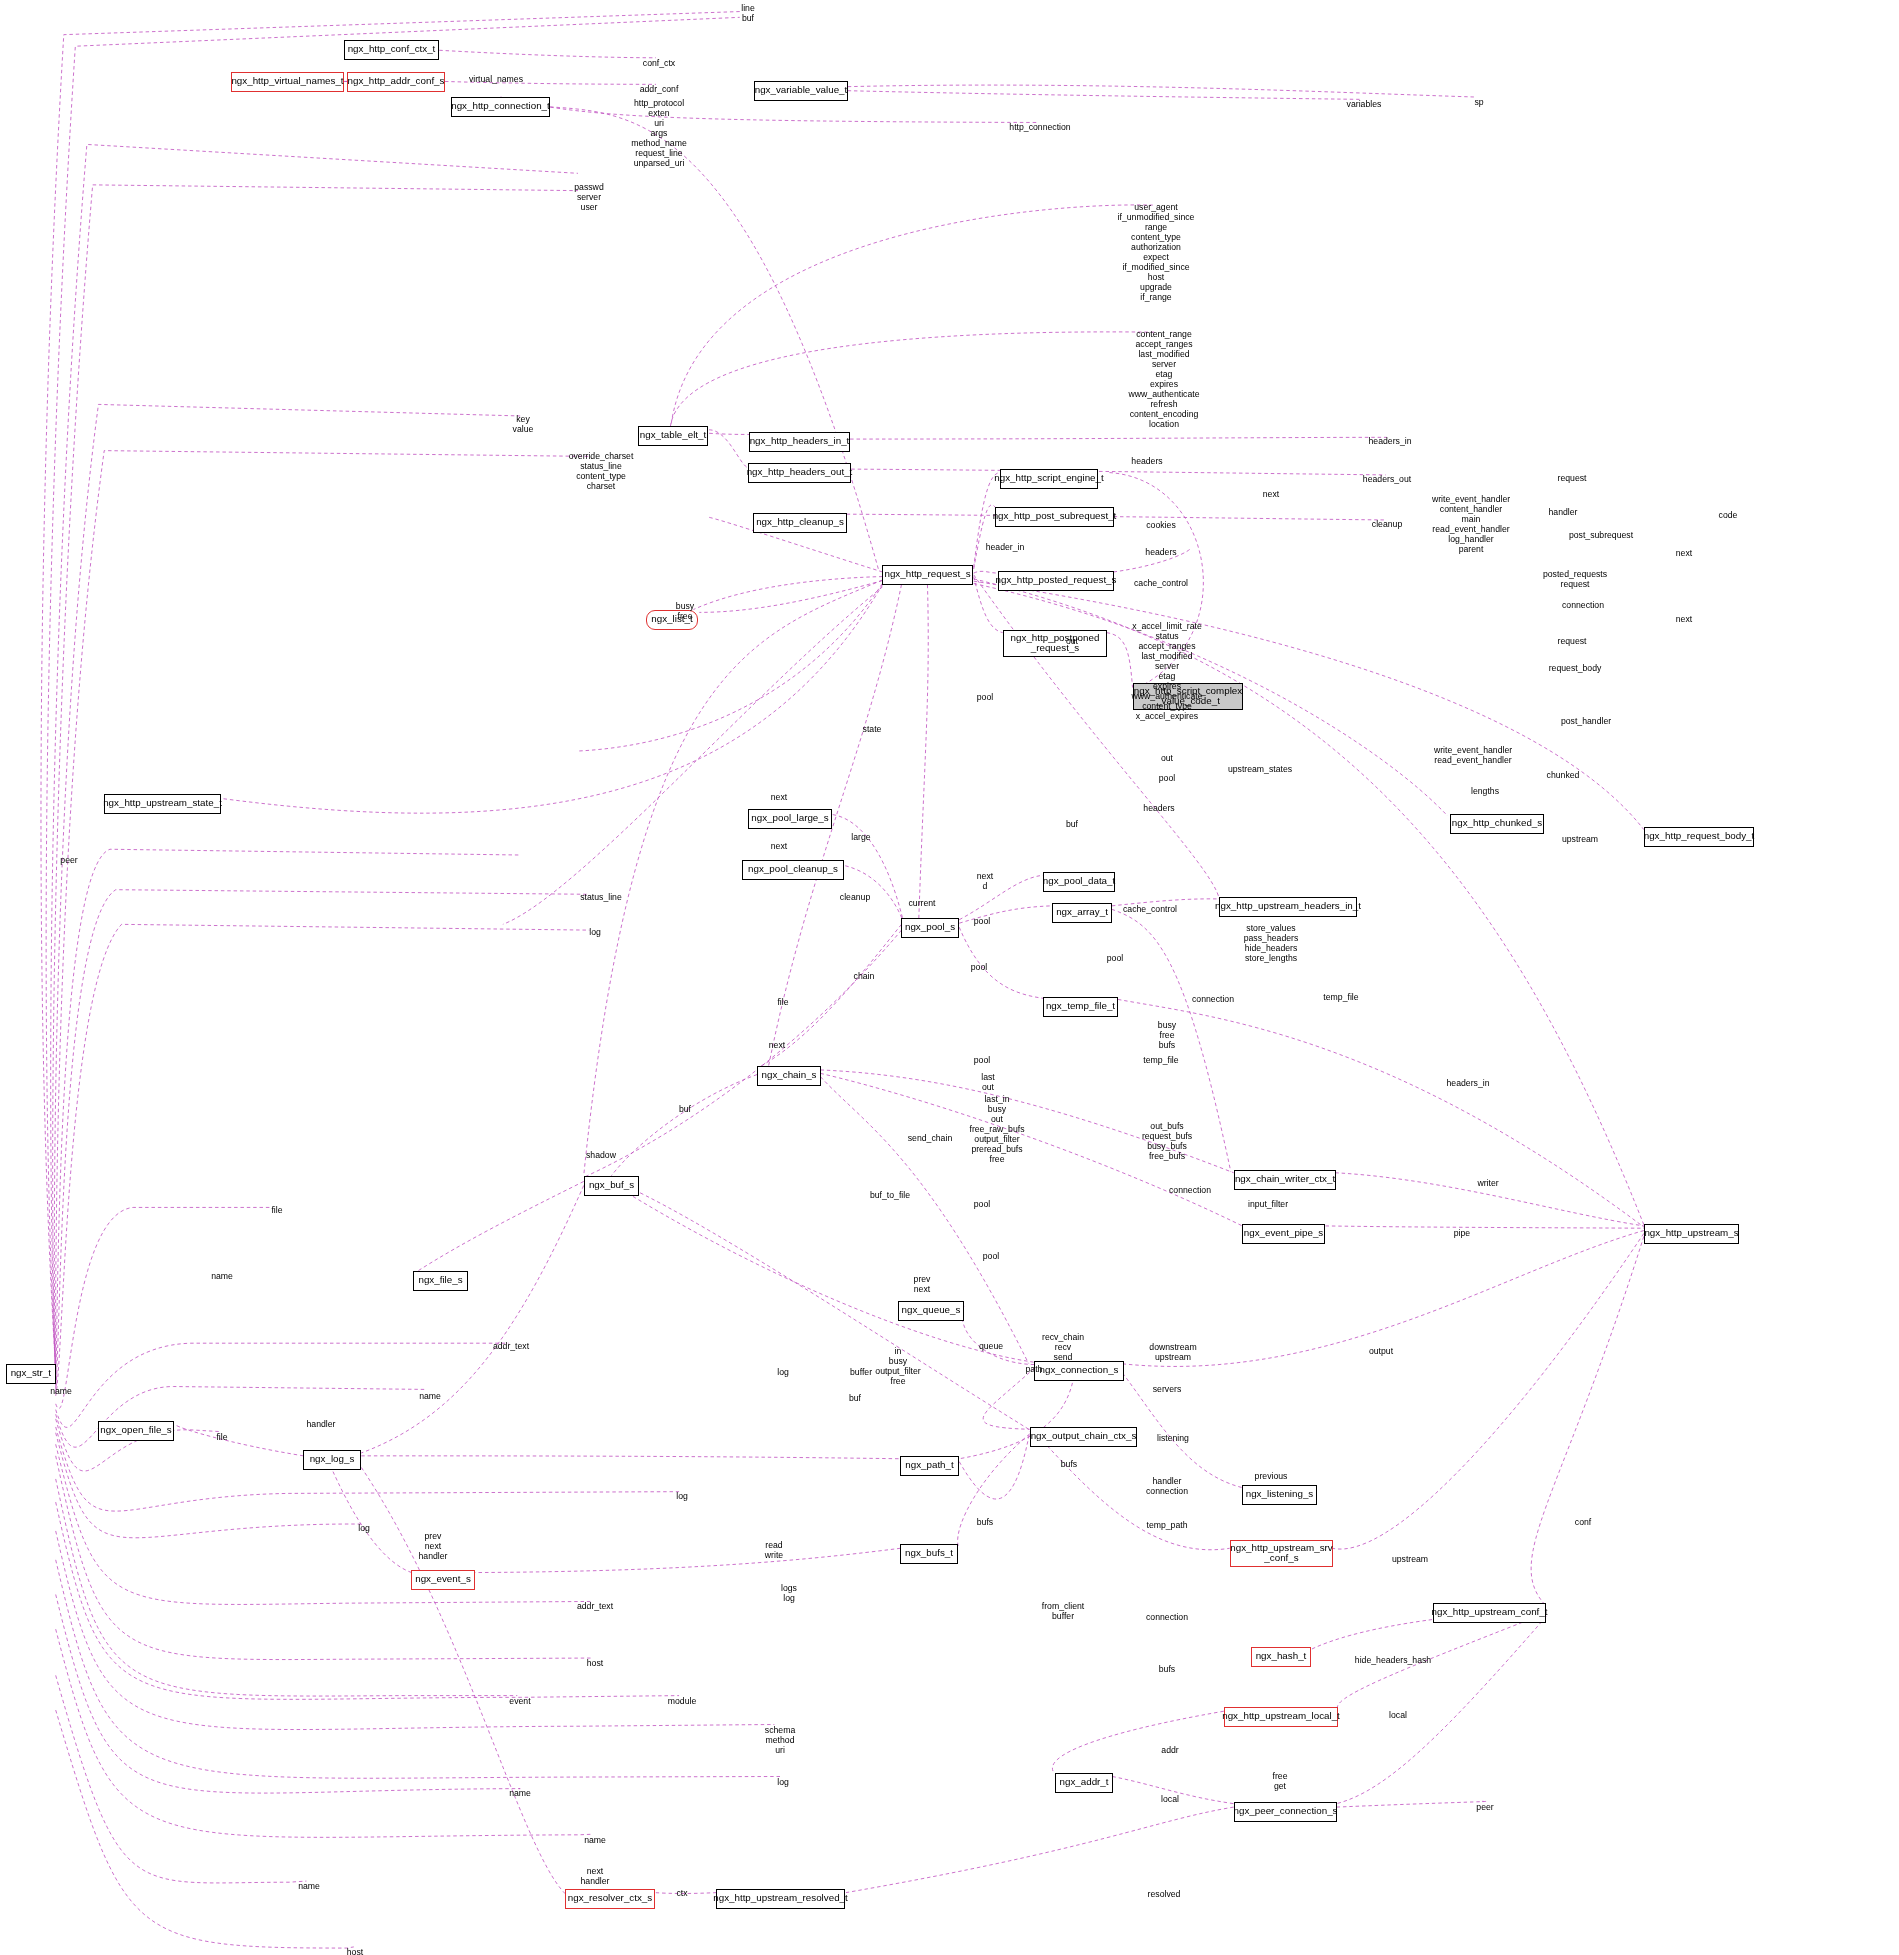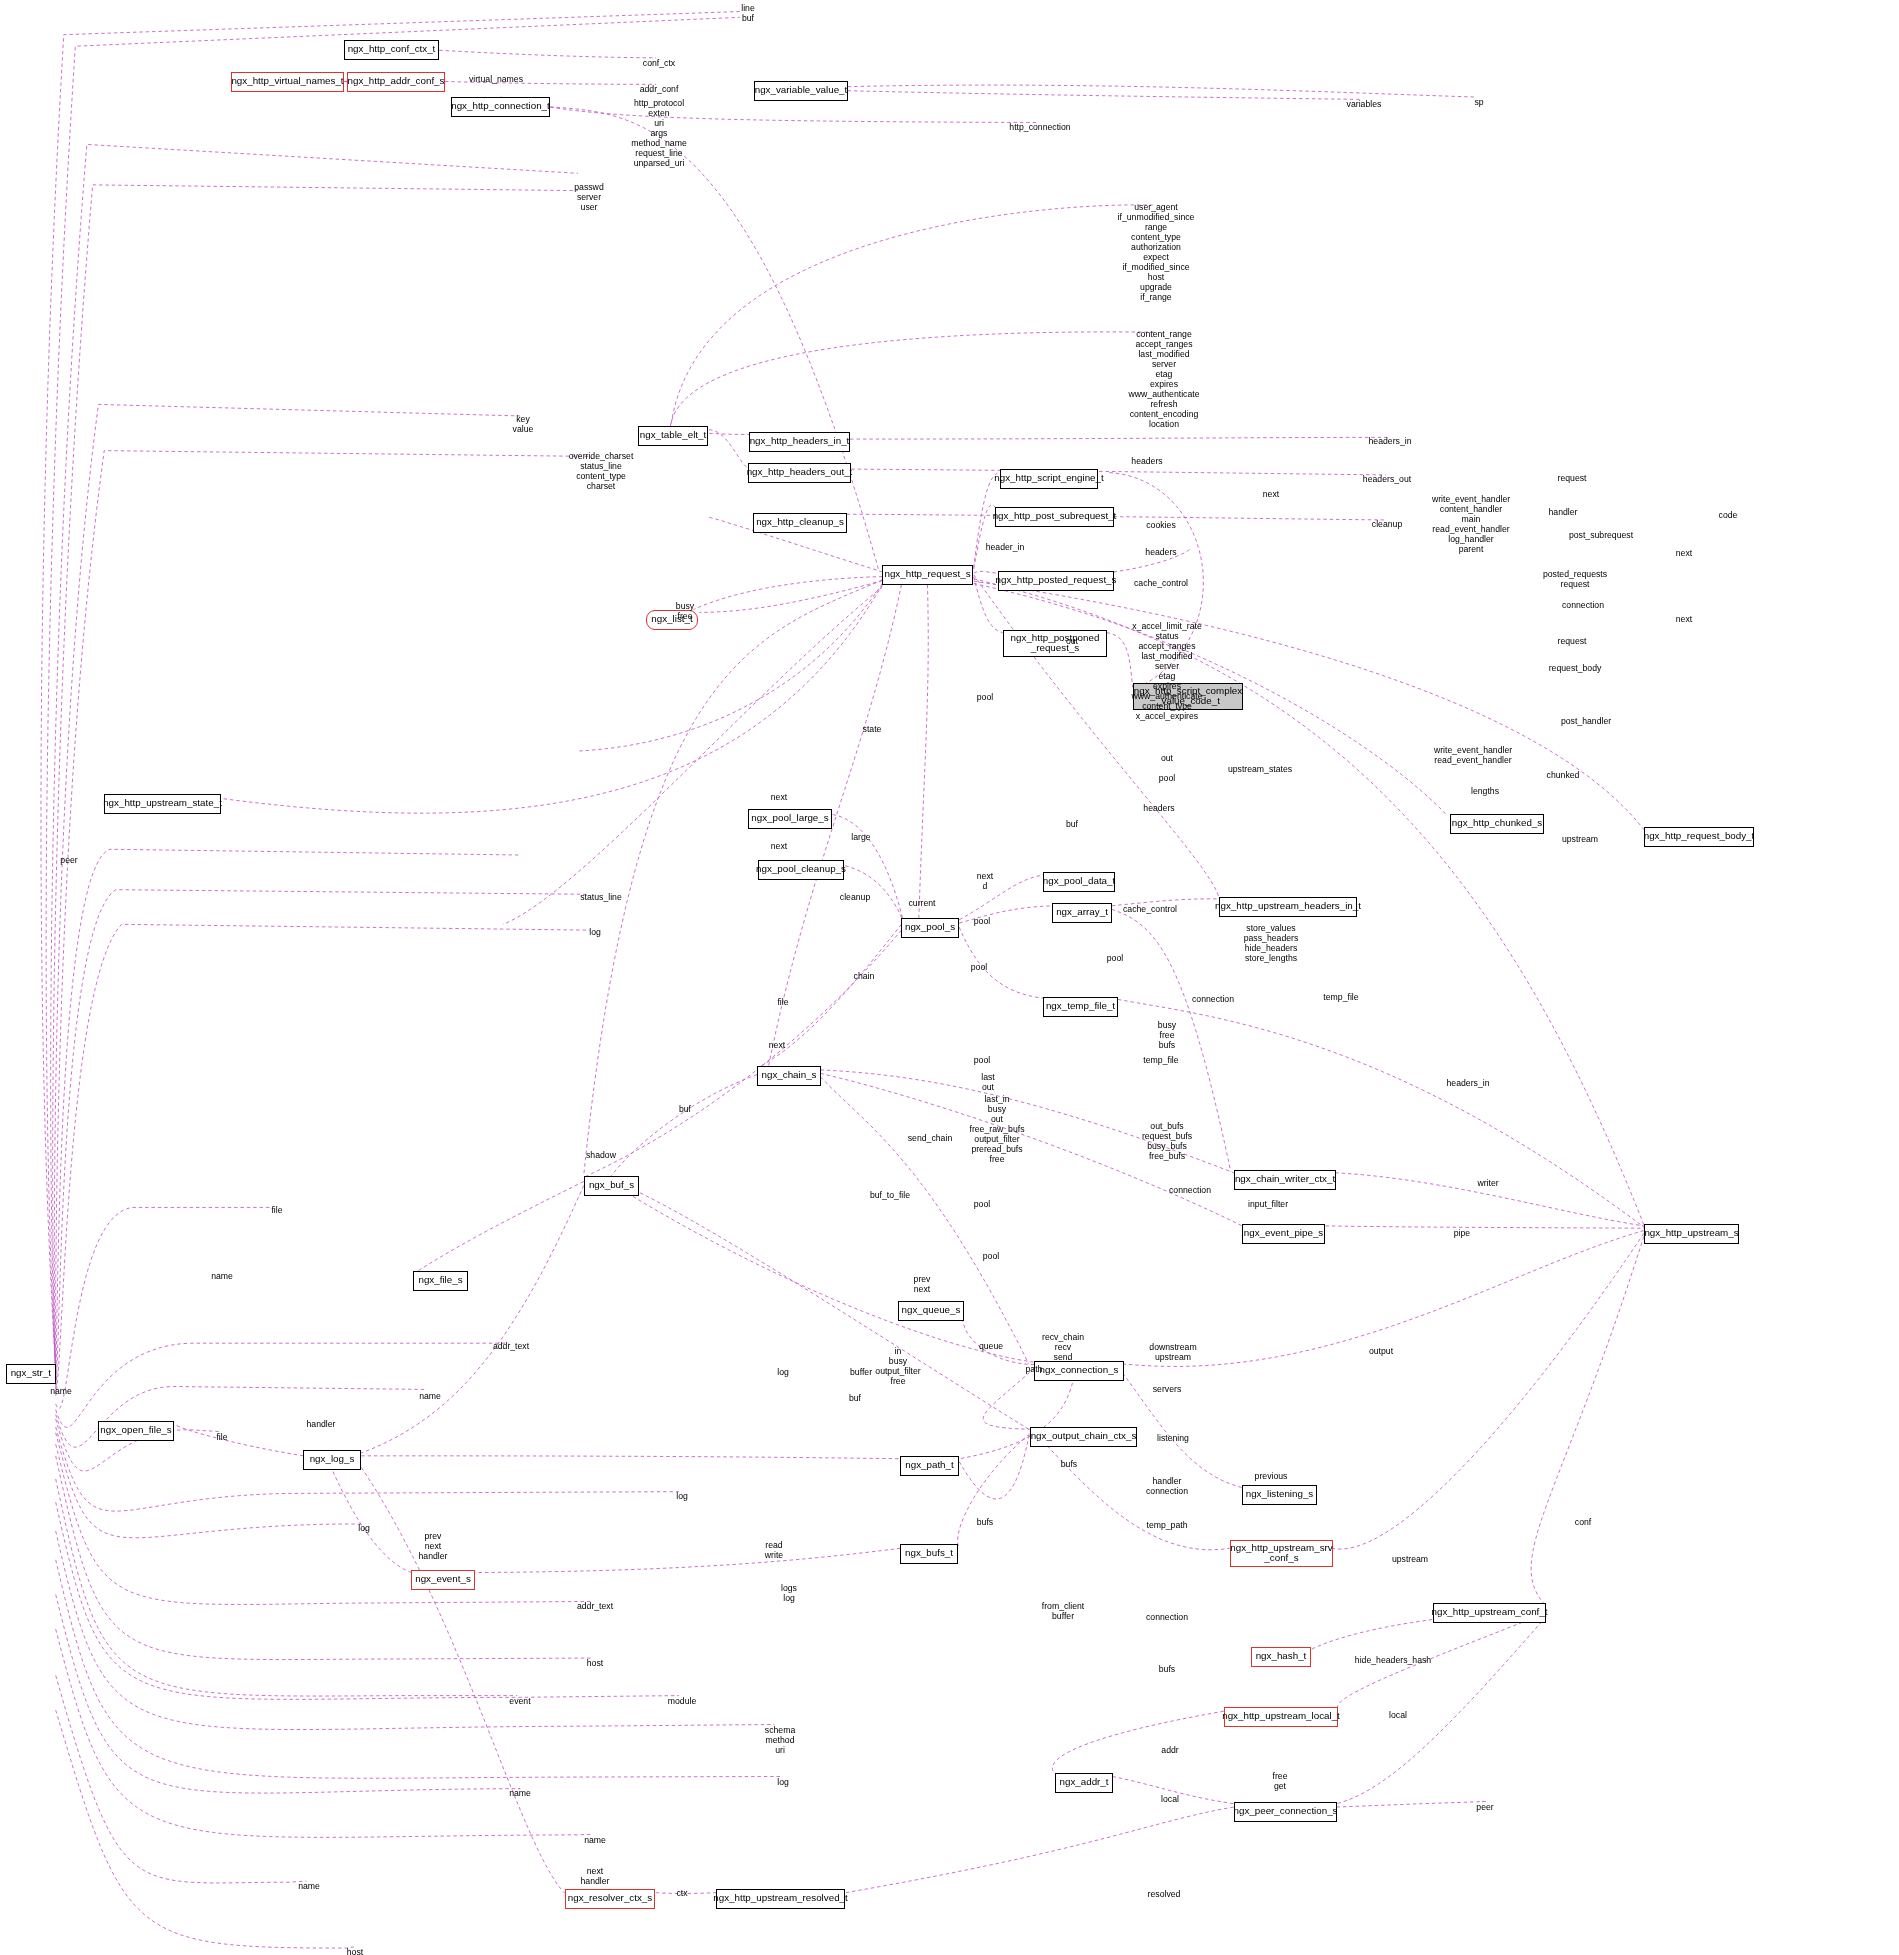--- a/index.html
+++ b/index.html
@@ -146,21 +146,21 @@
       <div class="node" style="left: 1000px; top: 469px; width: 98px; height: 19.6px;">ngx_http_script_engine_t</div>
       <div class="node" style="left: 995px; top: 507px; width: 119px; height: 19.6px;">ngx_http_post_subrequest_t</div>
       <div class="node" style="left: 998px; top: 571px; width: 116px; height: 19.6px;">ngx_http_posted_request_s</div>
       <div class="node" style="left: 1003px; top: 630px; width: 104px; height: 26.6px;">ngx_http_postponed
 _request_s</div>
       <div class="node grey" style="left: 1133px; top: 683px; width: 110px; height: 26.6px;">ngx_http_script_complex
 _value_code_t</div>
       <div class="node red" style="left: 646px; top: 610px; width: 52px; height: 19.6px; border-radius: 9px;">ngx_list_t</div>
       <div class="node" style="left: 104px; top: 794px; width: 117px; height: 19.6px;">ngx_http_upstream_state_t</div>
       <div class="node" style="left: 748px; top: 809px; width: 84px; height: 19.6px;">ngx_pool_large_s</div>
-      <div class="node" style="left: 742px; top: 860px; width: 86px; height: 19.6px; margin-left: 16px;">ngx_pool_cleanup_s</div>
+      <div class="node" style="left: 742px; top: 860px; width: 102px; height: 19.6px;">ngx_pool_cleanup_s</div>
       <div class="node" style="left: 1450px; top: 814px; width: 94px; height: 19.6px;">ngx_http_chunked_s</div>
       <div class="node" style="left: 1644px; top: 827px; width: 110px; height: 19.6px;">ngx_http_request_body_t</div>
       <div class="node" style="left: 1043px; top: 872px; width: 72px; height: 19.6px;">ngx_pool_data_t</div>
       <div class="node" style="left: 1052px; top: 903px; width: 60px; height: 19.6px;">ngx_array_t</div>
       <div class="node" style="left: 1219px; top: 897px; width: 138px; height: 19.6px;">ngx_http_upstream_headers_in_t</div>
       <div class="node" style="left: 901px; top: 918px; width: 58px; height: 19.6px;">ngx_pool_s</div>
       <div class="node" style="left: 1043px; top: 997px; width: 75px; height: 19.6px;">ngx_temp_file_t</div>
       <div class="node" style="left: 757px; top: 1066px; width: 64px; height: 19.6px;">ngx_chain_s</div>
       <div class="node" style="left: 1234px; top: 1170px; width: 102px; height: 19.6px;">ngx_chain_writer_ctx_t</div>
       <div class="node" style="left: 1242px; top: 1224px; width: 83px; height: 19.6px;">ngx_event_pipe_s</div>

